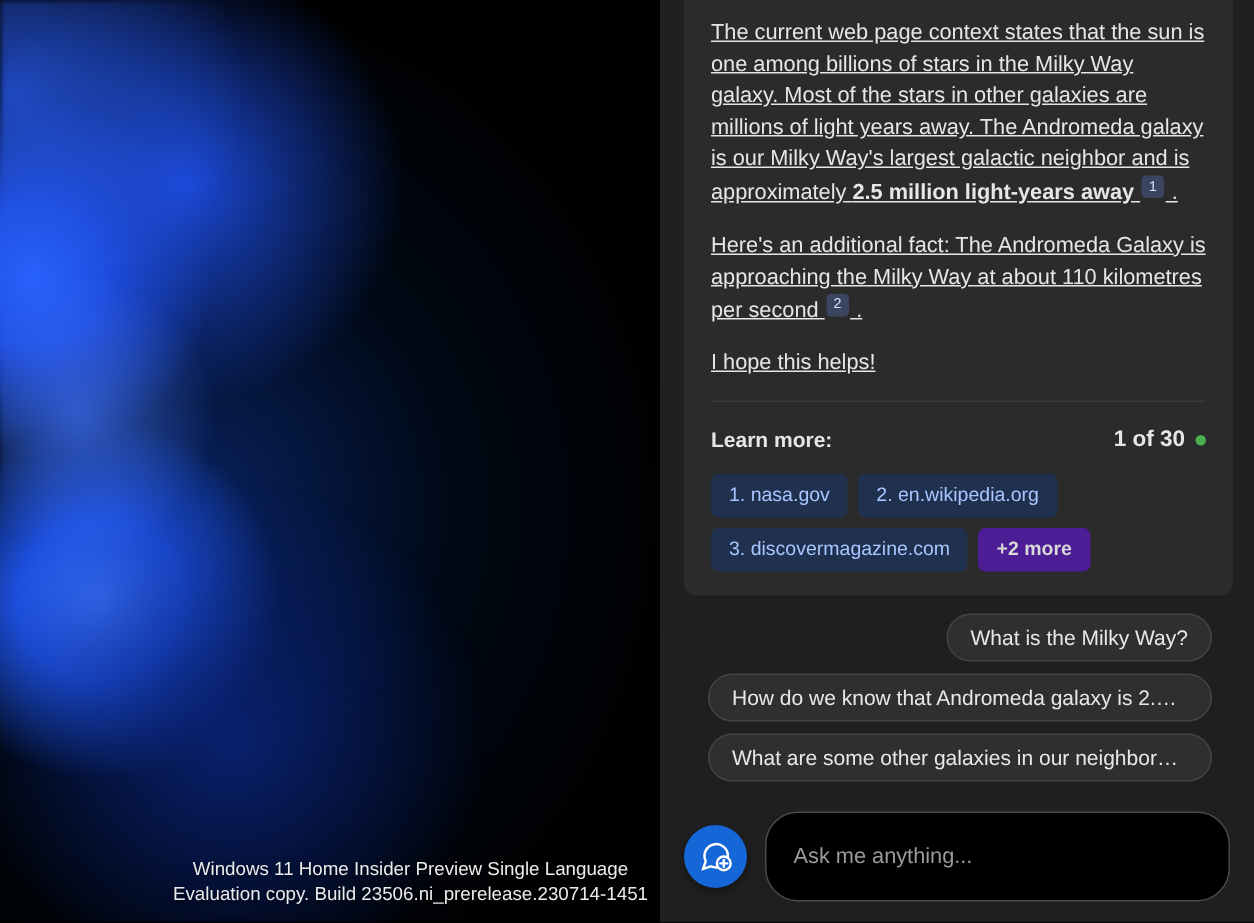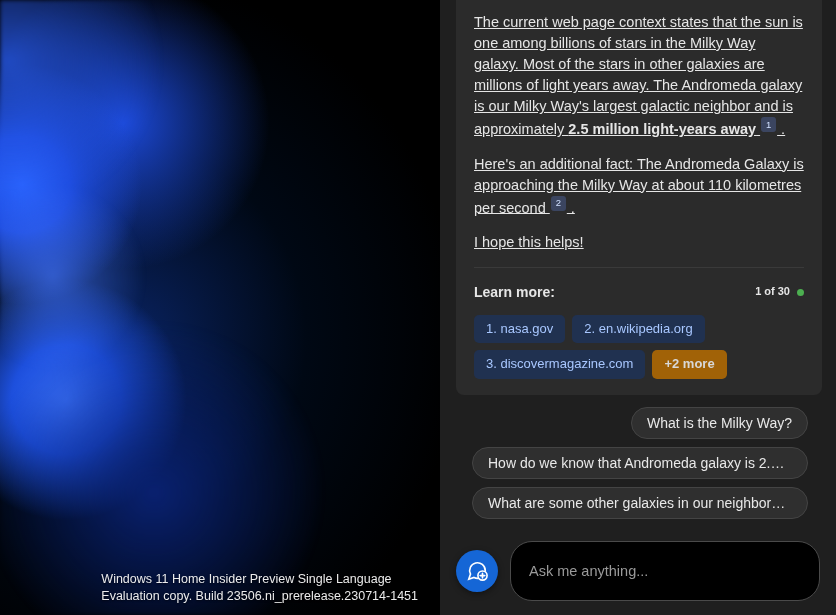--- a/index.html
+++ b/index.html
@@ -16,21 +16,21 @@
   }
   .desktop::before {
     content: ""; position: absolute; inset: 0;
     background:
       radial-gradient(circle at 12% 45%, rgba(70,120,255,0.65) 0%, transparent 18%),
       radial-gradient(circle at 2% 10%, rgba(40,90,235,0.8) 0%, transparent 22%),
       radial-gradient(circle at 35% 80%, rgba(10,35,120,0.9) 0%, transparent 30%);
     filter: blur(2px);
   }
   .watermark {
-    position: absolute; right: 22px; bottom: 10px; text-align: left;
+    position: absolute; right: 8px; bottom: 10px; text-align: center;
     color: rgba(255,255,255,0.92); font-size: 12.5px; line-height: 1.35;
     text-shadow: 0 1px 2px rgba(0,0,0,0.6);
   }
 
   .panel {
     flex: 1; height: 615px; background: #1f1f1f; display: flex; flex-direction: column;
     color: #e6e6e6; position: relative;
   }
 
   .scroll-area { flex: 1; overflow: hidden; padding: 0 14px 0 16px; }
@@ -45,28 +45,28 @@
   .cite {
     display: inline-flex; align-items: center; justify-content: center;
     width: 15px; height: 15px; background: #3b4560; color: #d0e0ff;
     border-radius: 3px; font-size: 9.5px; vertical-align: super; line-height: 1;
     margin: 0 1px;
   }
 
   .learn-more { margin-top: 14px; border-top: 1px solid #3a3a3a; padding-top: 14px; }
   .learn-row { display: flex; align-items: center; margin-bottom: 12px; }
   .learn-label { font-weight: 600; font-size: 14px; flex: 1; }
-  .learn-count { font-size: 11px; font-weight: 600; color: #e6e6e6; margin-right: 7px; }
+  .learn-count { font-size: 15px; font-weight: 600; color: #e6e6e6; margin-right: 7px; }
   .dot { width: 7px; height: 7px; background: #4caf50; border-radius: 50%; }
   .pill-row { display: flex; flex-wrap: wrap; gap: 7px; }
   .src-pill {
     background: #203150; color: #a8c7ff; padding: 5px 12px; border-radius: 5px;
     font-size: 13px; cursor: pointer;
   }
-  .src-pill.more { background: #a16207; color: #d8d8d8; font-weight: 600; }
+  .src-pill.more { background: #4c1d95; color: #d8d8d8; font-weight: 600; }
 
   .suggestions { padding: 12px 14px 8px 16px; display: flex; flex-direction: column; gap: 8px; align-items: flex-end; position: relative; }
   .sugg-row1 { display: flex; align-items: center; gap: 10px; }
   .q-icon {
     width: 32px; height: 32px; border-radius: 50%; border: 1.5px solid #5a5a5a;
     display: flex; align-items: center; justify-content: center; flex-shrink: 0;
   }
   .chip {
     background: #2f2f2f; border: 1px solid #444; color: #e8e8e8;
     padding: 7px 15px; border-radius: 18px; font-size: 14px; cursor: pointer;

